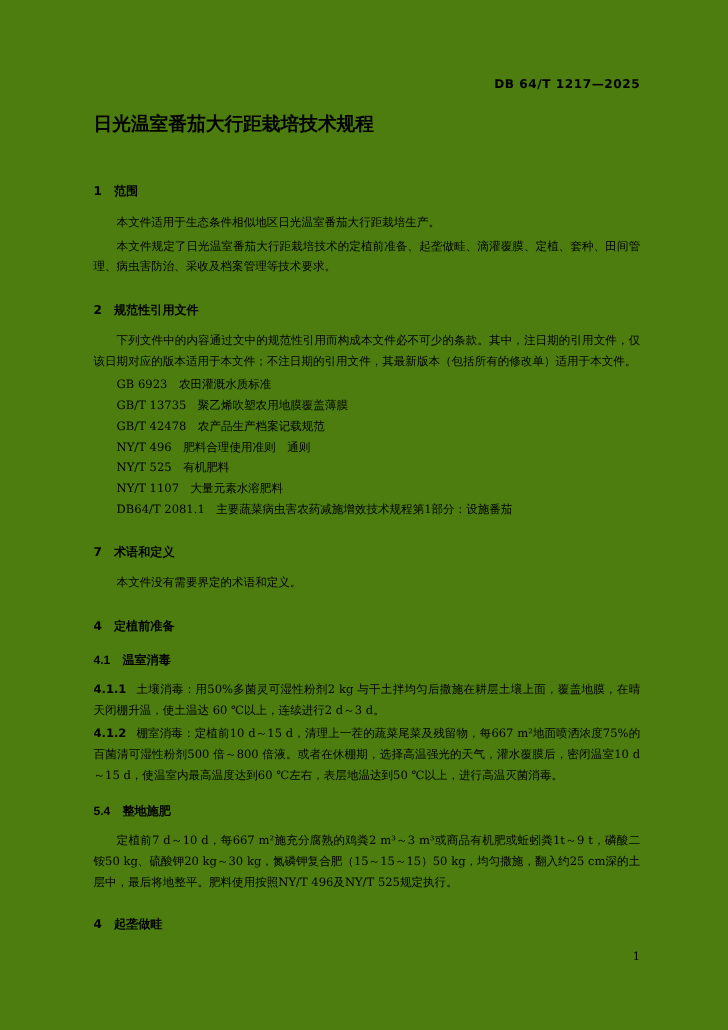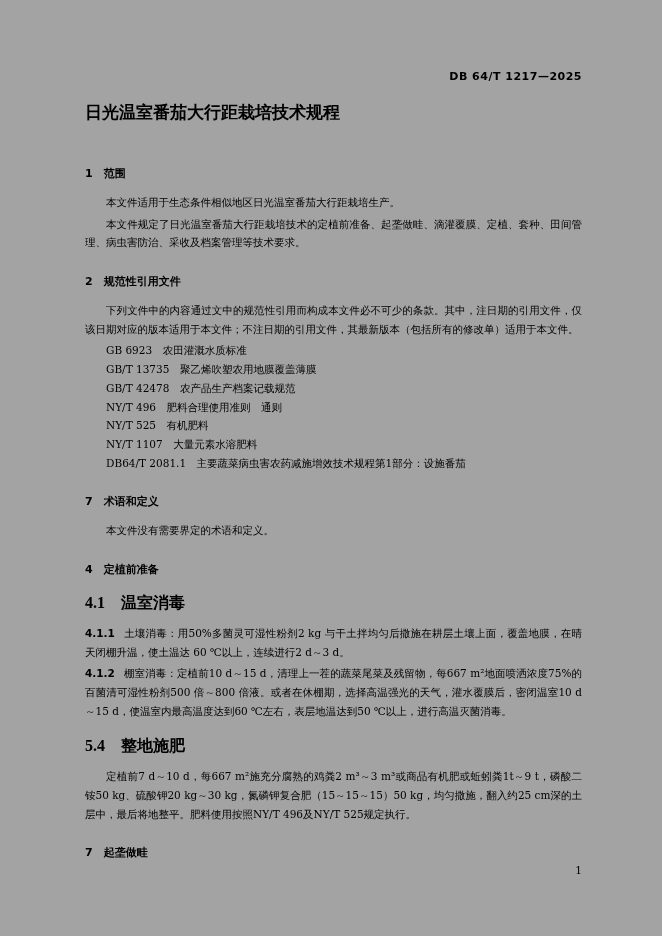--- a/index.html
+++ b/index.html
@@ -1,21 +1,21 @@
 <!DOCTYPE html>
 <html><head>
 <meta charset="utf-8">
 <style>
   html, body { margin: 0; padding: 0; background: #ffffff; }
   .page {
     position: relative;
     width: 662px;
     height: 936px;
     box-sizing: border-box;
-    background: #a3a3a3;
+    background: #4d7c0f;
     color: #000000;
     padding: 70px 80px 0 85px;
     font-family: "DejaVu Serif", "Liberation Serif", serif;
     overflow: hidden;
   }
   .doc-number {
     text-align: right;
     font-family: "DejaVu Sans", "Liberation Sans", sans-serif;
     font-weight: bold;
     font-size: 11px;
@@ -29,23 +29,23 @@
     margin: 18px 0 0 0;
   }
   .h1 {
     font-family: "DejaVu Sans", "Liberation Sans", sans-serif;
     font-weight: bold;
     font-size: 11px;
     margin: 22px 0 12px 0;
   }
   .h1.first { margin-top: 42px; }
   .h2 {
-    font-family: Liberation Serif, serif;
+    font-family: Liberation Sans, sans-serif;
     font-weight: bold;
-    font-size: 16px;
+    font-size: 11px;
     margin: 16px 0 10px 0;
   }
   .body-p {
     font-size: 10.5px;
     line-height: 1.78;
     margin: 0 0 3px 0;
     text-align: justify;
   }
   .indent { text-indent: 2em; }
   .ref-list { margin: 2px 0 0 0; }
@@ -97,17 +97,17 @@
 
   <div class="h1">4　定植前准备</div>
 
   <div class="h2">4.1　温室消毒</div>
   <p class="body-p clause"><span class="clause-num">4.1.1</span><span>土壤消毒：用50%多菌灵可湿性粉剂2 kg 与干土拌均匀后撒施在耕层土壤上面，覆盖地膜，在晴天闭棚升温，使土温达 60 ℃以上，连续进行2 d～3 d。</span></p>
   <p class="body-p clause"><span class="clause-num">4.1.2</span><span>棚室消毒：定植前10 d～15 d，清理上一茬的蔬菜尾菜及残留物，每667 m²地面喷洒浓度75%的百菌清可湿性粉剂500 倍～800 倍液。或者在休棚期，选择高温强光的天气，灌水覆膜后，密闭温室10 d～15 d，使温室内最高温度达到60 ℃左右，表层地温达到50 ℃以上，进行高温灭菌消毒。</span></p>
 
   <div class="h2">5.4　整地施肥</div>
   <p class="body-p indent">定植前7 d～10 d，每667 m²施充分腐熟的鸡粪2 m³～3 m³或商品有机肥或蚯蚓粪1t～9 t，磷酸二铵50 kg、硫酸钾20 kg～30 kg，氮磷钾复合肥（15～15～15）50 kg，均匀撒施，翻入约25 cm深的土层中，最后将地整平。肥料使用按照NY/T 496及NY/T 525规定执行。</p>
 
-  <div class="h1">7　起垄做畦</div>
+  <div class="h1">4　起垄做畦</div>
 
   <div class="page-number">1</div>
 
 </div>
 
 </body></html>

